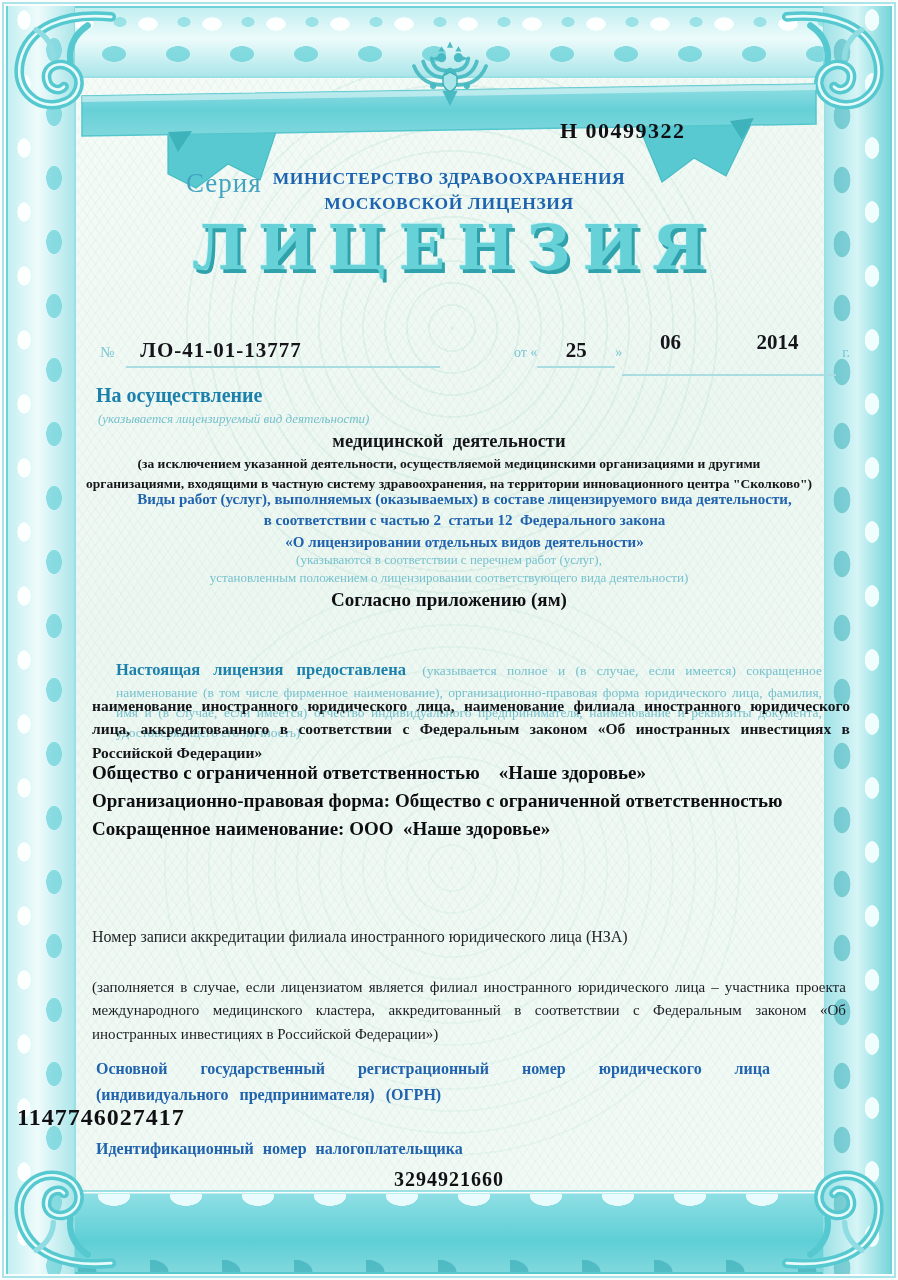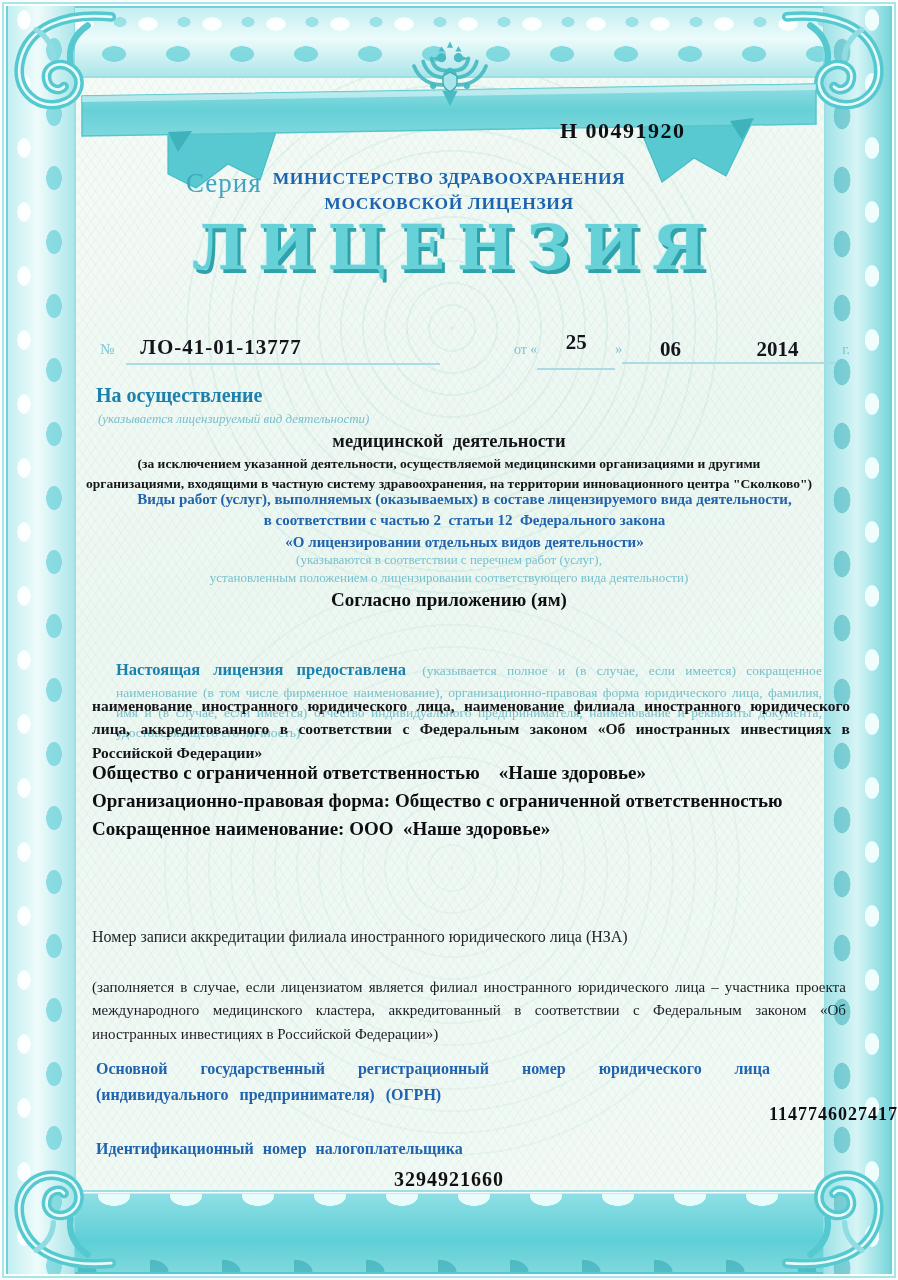--- a/index.html
+++ b/index.html
@@ -70,42 +70,42 @@
   .title{left:0;right:0;top:212px;text-align:center;font-family:"DejaVu Serif",serif;font-weight:bold;
     font-size:61px;letter-spacing:12px;padding-left:12px;color:#67d1d8;
     text-shadow:3px 4px 0 #2fa2ab,-1px -1px 0 #d2f4f5,1px 1px 0 #9fe4e8;}
   .numrow{left:100px;right:48px;top:330px;display:flex;align-items:baseline;}
   .no-label{color:#7cc5d2;font-size:15px;margin-right:12px;}
   .no-value{font-weight:bold;font-size:21px;letter-spacing:1px;border-bottom:2px solid #a9dde2;
     width:300px;padding:0 0 3px 14px;color:#14141a;}
   .numrow .spacer{flex:1;}
   .date-group{display:flex;align-items:center;}
   .ot,.q,.g{color:#7cc5d2;font-size:14px;}
-  .day{border-bottom:2px solid #a9dde2;width:78px;text-align:center;font-weight:bold;font-size:21px;color:#14141a;padding-bottom:13px;}
+  .day{border-bottom:2px solid #a9dde2;width:78px;text-align:center;font-weight:bold;font-size:21px;color:#14141a;padding-bottom:3px;}
   .monthyear{border-bottom:2px solid #a9dde2;width:214px;display:flex;justify-content:space-around;
-    font-weight:bold;font-size:21px;color:#14141a;padding-bottom:0;}
+    font-weight:bold;font-size:21px;color:#14141a;padding-bottom:19px;}
   .g{margin-left:6px;}
   .act-label{left:96px;top:384px;color:#1c80ad;font-weight:bold;font-size:20px;}
   .act-caption{left:98px;top:411px;color:#76c1cd;font-size:13px;font-style:italic;}
   .act-name{left:0;right:0;top:431px;text-align:center;font-weight:bold;font-size:18.5px;color:#15151a;white-space:pre;}
   .act-note{left:0;right:0;top:454px;text-align:center;font-weight:bold;font-size:13.5px;line-height:1.5;color:#15151a;}
   .works{left:0;right:0;top:489px;text-align:center;color:#2063ae;font-weight:bold;font-size:15px;line-height:1.42;padding-left:31px;}
   .works-cap{left:0;right:0;top:551px;text-align:center;color:#76c1cd;font-size:13px;line-height:1.4;}
   .attach{left:0;right:0;top:589px;text-align:center;font-weight:bold;font-size:19px;color:#101014;}
   .granted{left:92px;right:76px;top:658px;font-size:13.5px;line-height:1.5;text-align:justify;color:#76c1cd;margin-left:24px;}
   .glabel{color:#1c80ad;font-size:16.5px;font-weight:bold;word-spacing:2px;margin-right:6px;}
   .foreign{left:92px;right:48px;top:694px;font-weight:bold;font-size:15.5px;line-height:1.5;
     text-align:justify;color:#15151a;}
   .company{left:92px;right:48px;top:759px;font-weight:bold;font-size:19px;line-height:1.48;color:#0e0e12;}
   .company div{white-space:pre;}
   .nza-label{left:92px;right:60px;top:928px;font-size:16px;color:#24242a;}
   .nza-note{left:92px;right:52px;top:976px;font-size:15px;line-height:1.55;text-align:justify;color:#1c1c22;}
   .ogrn-label{left:96px;right:128px;top:1056px;color:#2063ae;font-weight:bold;font-size:16px;
     line-height:1.6;text-align:justify;word-spacing:7px;}
-  .ogrn-value{left:0;right:0;top:1104px;text-align:right;font-weight:bold;font-size:18px;letter-spacing:1px;color:#101014;}
+  .ogrn-value{left:17px;right:0;top:1104px;text-align:left;font-weight:bold;font-size:24px;letter-spacing:1px;color:#101014;}
   .inn-label{left:96px;top:1140px;color:#2063ae;font-weight:bold;font-size:16px;word-spacing:5px;}
   .inn-value{left:0;right:0;top:1168px;text-align:center;font-weight:bold;font-size:20px;letter-spacing:1px;color:#101014;}
 </style>
 </head>
 <body>
 
 <div class="page">
   <div class="outer-line"></div>
 
   <div class="bs bs-top"></div>
@@ -189,21 +189,21 @@
       <polygon points="50,70 70,70 60,90"></polygon>
       <circle cx="38" cy="64" r="4"></circle>
       <circle cx="82" cy="64" r="4"></circle>
     </g>
     <path d="M60,46 l9,5 v9 c0,7 -9,11 -9,11 c0,0 -9,-4 -9,-11 v-9 z" fill="#a8e6ea" stroke="#3aacb4" stroke-width="1.5"></path>
   </svg>
 
   <div class="content">
 
     <div class="abs series-label">Серия</div>
-    <div class="abs form-number">Н 00491920</div>
+    <div class="abs form-number">Н 00499322</div>
 
     <div class="abs ministry">
       <div class="line">МИНИСТЕРСТВО ЗДРАВООХРАНЕНИЯ</div>
       <div class="line">МОСКОВСКОЙ ЛИЦЕНЗИЯ</div>
     </div>
 
     <div class="abs title">ЛИЦЕНЗИЯ</div>
 
     <div class="abs numrow">
       <span class="no-label">№</span>

